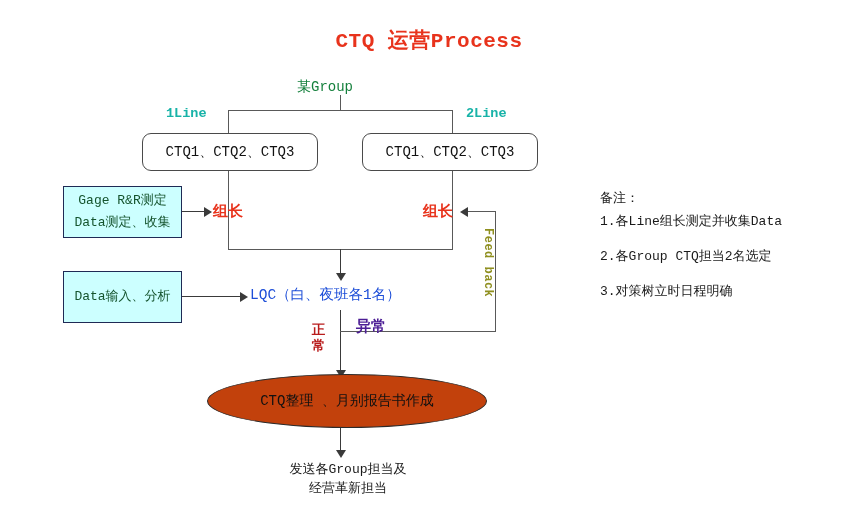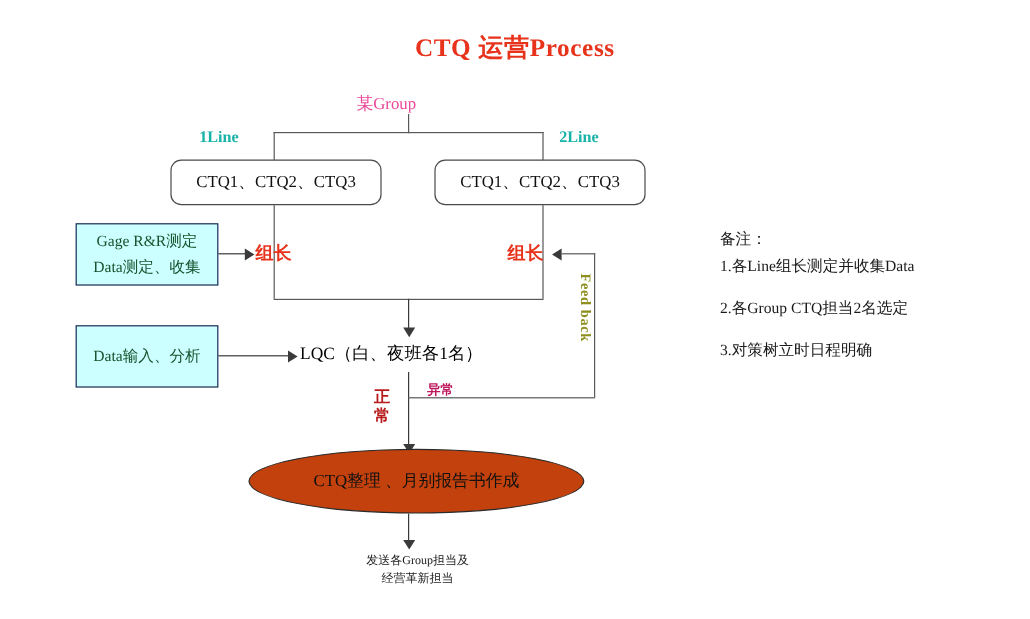--- a/index.html
+++ b/index.html
@@ -5,51 +5,51 @@
   html, body {
     margin: 0;
     padding: 0;
     background: #ffffff;
   }
   #page {
     position: relative;
     width: 833px;
     height: 516px;
     background: #ffffff;
-    font-family: Liberation Serif, serif;
+    font-family: Liberation Mono, monospace;
     overflow: hidden;
   }
   .abs { position: absolute; }
 
   
   #title {
     left: 0; top: 26px;
     width: 858px;
     text-align: center;
     color: #E8331C;
     font-size: 21px;
     font-weight: bold;
     letter-spacing: 0.5px;
     white-space: nowrap;
   }
 
   
   .txt {
-    color: #000000;
+    color: #1d4ed8;
     font-size: 13px;
     white-space: nowrap;
     line-height: 1.35;
   }
   .txt-cn { font-size: 13.5px; }
 
   
   #group-label {
     left: 297px; top: 78px;
     font-size: 14px;
-    color: #ec4899;
+    color: #15803d;
     white-space: nowrap;
   }
 
   .line-label {
     color: #18B3A8;
     font-size: 13.5px;
     font-weight: bold;
     white-space: nowrap;
   }
 
@@ -124,22 +124,22 @@
   #normal-label {
     color: #b91c1c;
     font-size: 13.5px;
     font-weight: bold;
     width: 15px;
     line-height: 1.15;
     text-align: center;
     word-break: break-all;
   }
   #abnormal-label {
-    color: #be185d;
-    font-size: 11px;
+    color: #4c1d95;
+    font-size: 15px;
     font-weight: bold;
     white-space: nowrap;
   }
 
   
   #ellipse {
     left: 207px; top: 374px;
     width: 280px; height: 54px;
     border: 1.3px solid #2b2b2b;
     border-radius: 50%;
@@ -151,21 +151,21 @@
     color: #111;
     white-space: nowrap;
     box-sizing: border-box;
   }
 
   
   #bottom-text {
     left: 233px; top: 461px;
     width: 230px;
     text-align: center;
-    font-size: 10px;
+    font-size: 13px;
     color: #1a1a1a;
     line-height: 1.45;
   }
 
   
   #notes {
     left: 600px; top: 192px;
     font-size: 13px;
     color: #1a1a1a;
     line-height: 1;

